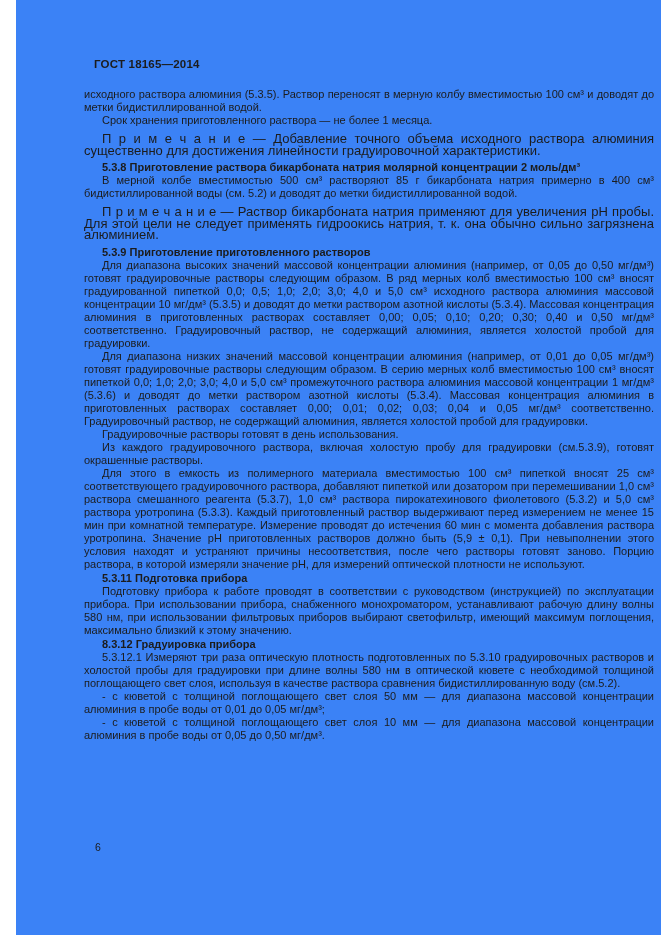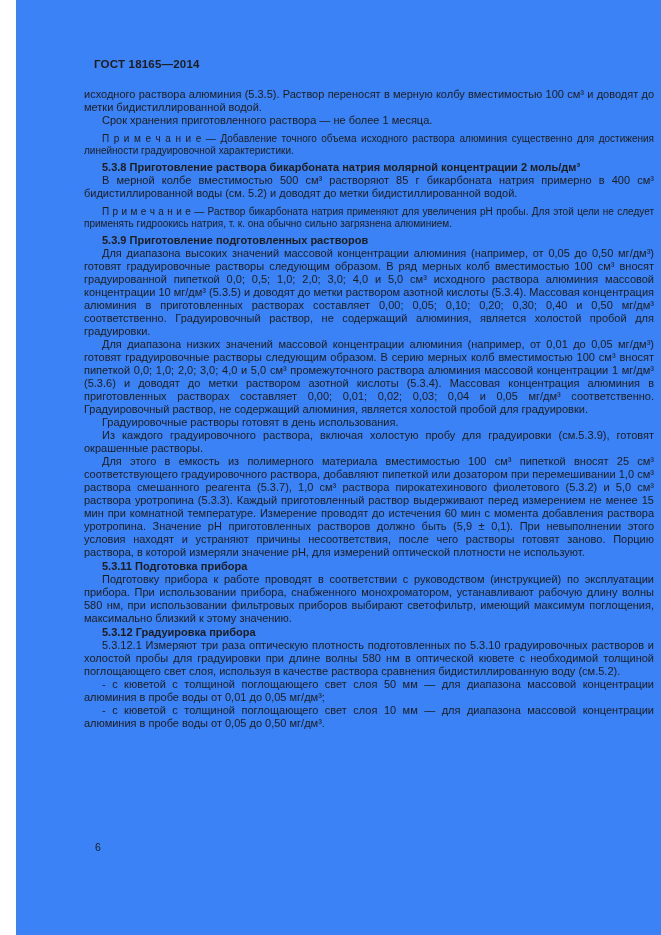--- a/index.html
+++ b/index.html
@@ -37,21 +37,21 @@
     margin: 0;
     font-size: 11px;
     line-height: 13px;
   }
   .doc-body p.continuation { text-indent: 0; }
   .doc-body p.body         { text-indent: 18px; }
   .doc-body p.list         { text-indent: 18px; }
   .doc-body p.heading      { text-indent: 18px; font-weight: bold; margin-top: 1px; }
   .doc-body p.note {
     text-indent: 18px;
-    font-size: 10px;
+    font-size: 13px;
     line-height: 11.5px;
     margin-top: 6px;
     margin-bottom: 5px;
   }
   .page-number {
     position: absolute;
     top: 841px;
     left: 79px;
     font-size: 10.5px;
   }
@@ -62,28 +62,28 @@
 <div class="page">
   <div class="doc-header">ГОСТ 18165—2014</div>
 
   <div class="doc-body">
       <p class="continuation">исходного раствора алюминия (5.3.5). Раствор переносят в мерную колбу вместимостью 100 см³ и доводят до метки бидистиллированной водой.</p>
       <p class="body">Срок хранения приготовленного раствора — не более 1 месяца.</p>
       <p class="note">П р и м е ч а н и е  —  Добавление точного объема исходного раствора алюминия существенно для достижения линейности градуировочной характеристики.</p>
       <p class="heading">5.3.8 Приготовление раствора бикарбоната натрия молярной концентрации 2 моль/дм³</p>
       <p class="body">В мерной колбе вместимостью 500 см³ растворяют 85 г бикарбоната натрия примерно в 400 см³ бидистиллированной воды (см. 5.2) и доводят до метки бидистиллированной водой.</p>
       <p class="note">П р и м е ч а н и е  —  Раствор бикарбоната натрия применяют для увеличения рН пробы. Для этой цели не следует применять гидроокись натрия, т. к. она обычно сильно загрязнена алюминием.</p>
-      <p class="heading">5.3.9 Приготовление подготовленных растворов</p>
+      <p class="heading">5.3.9 Приготовление приготовленного растворов</p>
       <p class="body">Для диапазона высоких значений массовой концентрации алюминия (например, от 0,05 до 0,50 мг/дм³) готовят градуировочные растворы следующим образом. В ряд мерных колб вместимостью 100 см³ вносят градуированной пипеткой 0,0; 0,5; 1,0; 2,0; 3,0; 4,0 и 5,0 см³ исходного раствора алюминия массовой концентрации 10 мг/дм³ (5.3.5) и доводят до метки раствором азотной кислоты (5.3.4). Массовая концентрация алюминия в приготовленных растворах составляет 0,00; 0,05; 0,10; 0,20; 0,30; 0,40 и 0,50 мг/дм³ соответственно. Градуировочный раствор, не содержащий алюминия, является холостой пробой для градуировки.</p>
       <p class="body">Для диапазона низких значений массовой концентрации алюминия (например, от 0,01 до 0,05 мг/дм³) готовят градуировочные растворы следующим образом. В серию мерных колб вместимостью 100 см³ вносят пипеткой 0,0; 1,0; 2,0; 3,0; 4,0 и 5,0 см³ промежуточного раствора алюминия массовой концентрации 1 мг/дм³ (5.3.6) и доводят до метки раствором азотной кислоты (5.3.4). Массовая концентрация алюминия в приготовленных растворах составляет 0,00; 0,01; 0,02; 0,03; 0,04 и 0,05 мг/дм³ соответственно. Градуировочный раствор, не содержащий алюминия, является холостой пробой для градуировки.</p>
       <p class="body">Градуировочные растворы готовят в день использования.</p>
       <p class="body">Из каждого градуировочного раствора, включая холостую пробу для градуировки (см.5.3.9), готовят окрашенные растворы.</p>
       <p class="body">Для этого в емкость из полимерного материала вместимостью 100 см³ пипеткой вносят 25 см³ соответствующего градуировочного раствора, добавляют пипеткой или дозатором при перемешивании 1,0 см³ раствора смешанного реагента (5.3.7), 1,0 см³ раствора пирокатехинового фиолетового (5.3.2) и 5,0 см³ раствора уротропина (5.3.3). Каждый приготовленный раствор выдерживают перед измерением не менее 15 мин при комнатной температуре. Измерение проводят до истечения 60 мин с момента добавления раствора уротропина. Значение рН приготовленных растворов должно быть (5,9 ± 0,1). При невыполнении этого условия находят и устраняют причины несоответствия, после чего растворы готовят заново. Порцию раствора, в которой измеряли значение рН, для измерений оптической плотности не используют.</p>
       <p class="heading">5.3.11 Подготовка прибора</p>
       <p class="body">Подготовку прибора к работе проводят в соответствии с руководством (инструкцией) по эксплуатации прибора. При использовании прибора, снабженного монохроматором, устанавливают рабочую длину волны 580 нм, при использовании фильтровых приборов выбирают светофильтр, имеющий максимум поглощения, максимально близкий к этому значению.</p>
-      <p class="heading">5.3.12 Градуировка прибора</p>
+      <p class="heading">8.3.12 Градуировка прибора</p>
       <p class="body">5.3.12.1 Измеряют три раза оптическую плотность подготовленных по 5.3.10 градуировочных растворов и холостой пробы для градуировки при длине волны 580 нм в оптической кювете с необходимой толщиной поглощающего свет слоя, используя в качестве раствора сравнения бидистиллированную воду (см.5.2).</p>
       <p class="list">- с кюветой с толщиной поглощающего свет слоя 50 мм — для диапазона массовой концентрации алюминия в пробе воды от 0,01 до 0,05 мг/дм³;</p>
       <p class="list">- с кюветой с толщиной поглощающего свет слоя 10 мм — для диапазона массовой концентрации алюминия в пробе воды от 0,05 до 0,50 мг/дм³.</p>
     </div>
 
   <div class="page-number">6</div>
 </div>
 
 </body></html>

